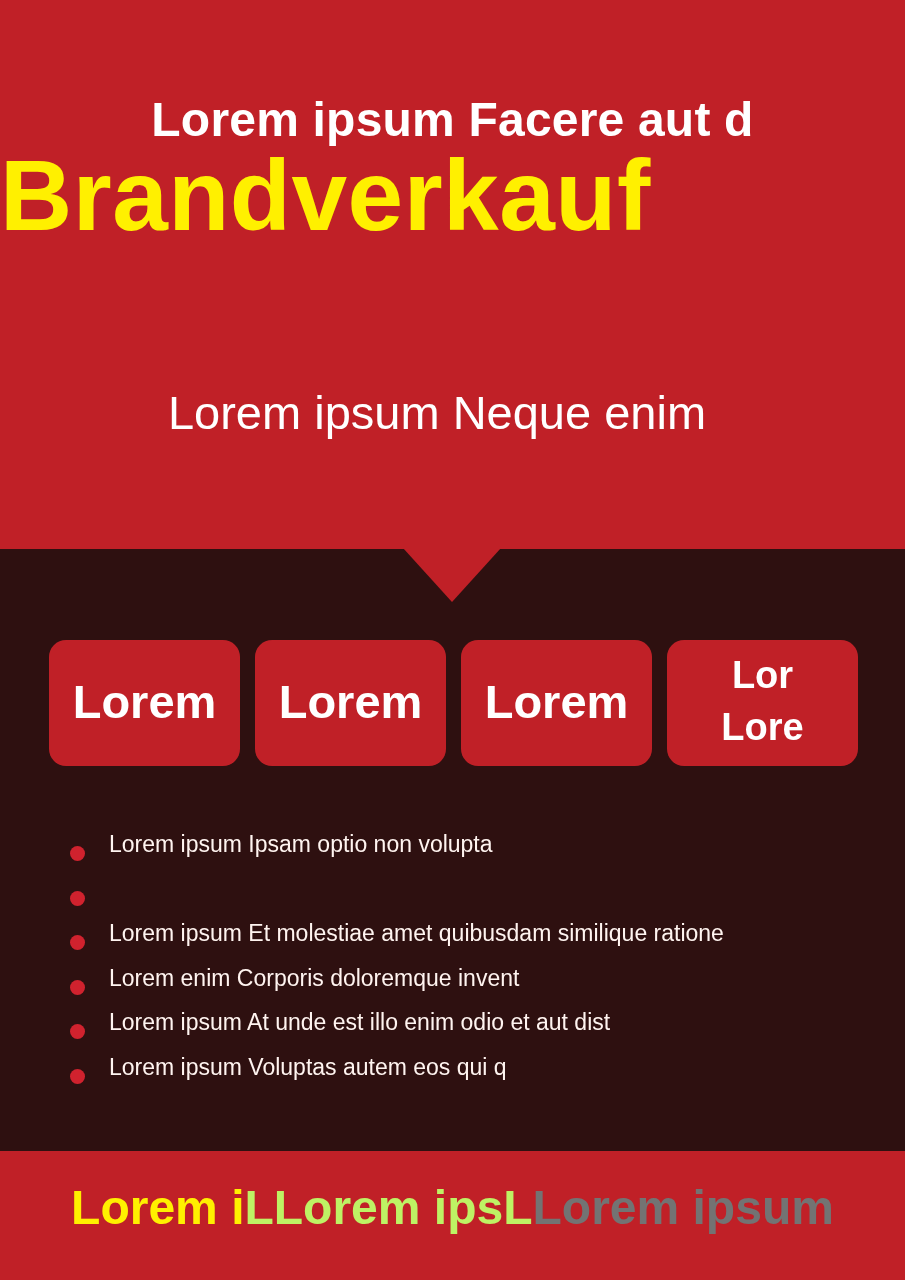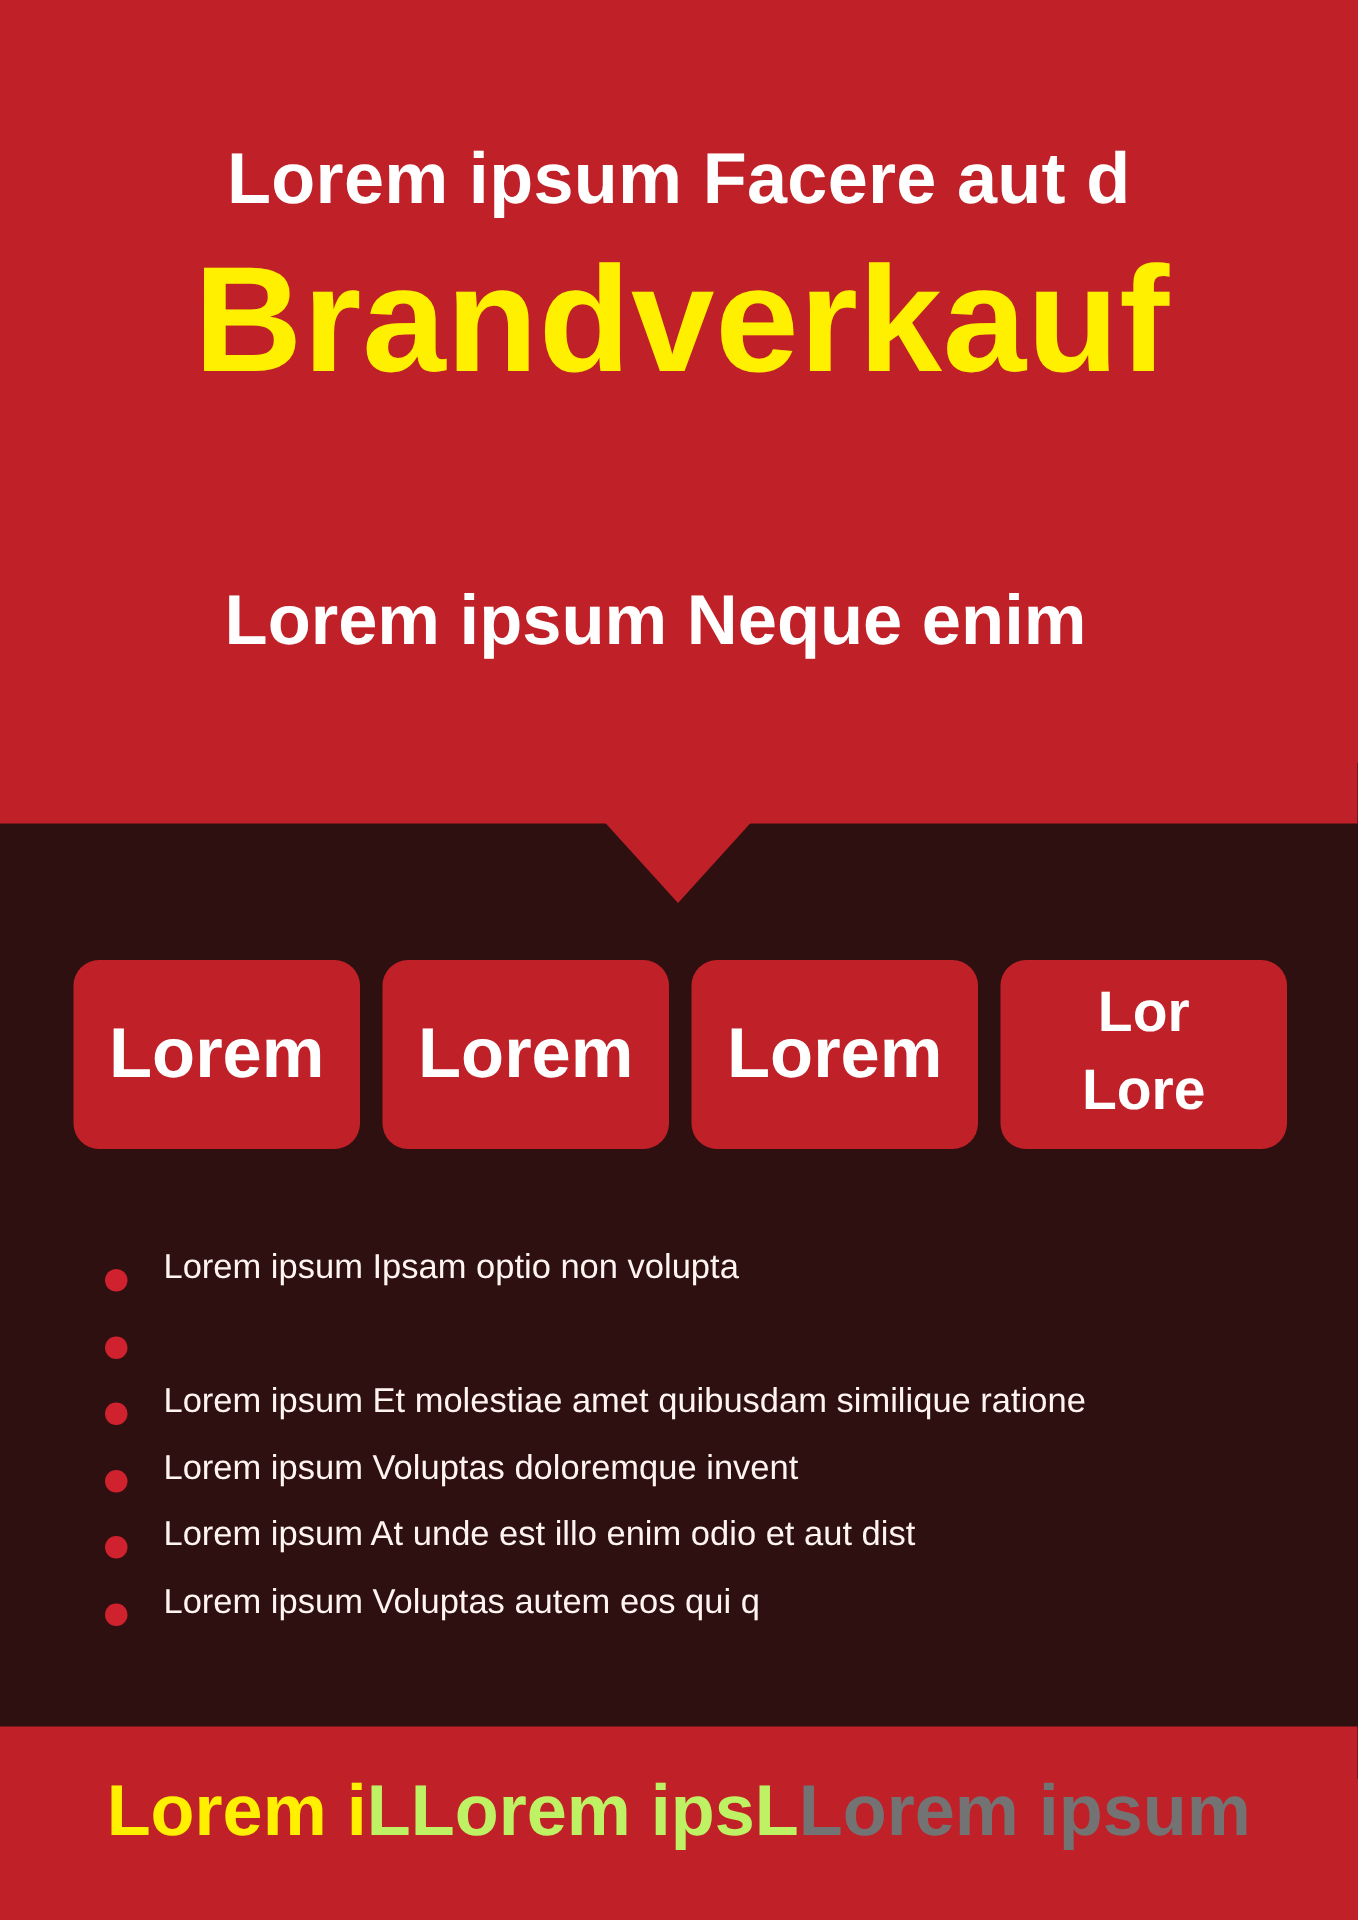--- a/index.html
+++ b/index.html
@@ -18,27 +18,27 @@
     border-left: 49px solid transparent;
     border-right: 49px solid transparent;
     border-top: 54px solid #C02027;
   }
   .subtitle {
     position: absolute; left: 0; width: 905px; top: 92px;
     text-align: center; color: #FFFFFF; font-weight: bold;
     font-size: 48px; line-height: 56px; letter-spacing: 0.2px;
   }
   .title {
-    position: absolute; left: 0; width: 780px; top: 158px;
-    text-align: right; font-weight: bold;
+    position: absolute; left: 0; width: 780px; top: 140px;
+    text-align: left; font-weight: bold;
     font-size: 100px; line-height: 110px; letter-spacing: 0.5px;
   }
   .tagline {
     position: absolute; left: 0; width: 874px; top: 385px;
-    text-align: center; color: #FFFFFF; font-weight: bold;
+    text-align: center; color: #FFFFFF; font-weight: normal;
     font-size: 47px; line-height: 56px;
   }
   .boxes {
     position: absolute; top: 640px; left: 49px;
     display: flex; gap: 15px;
   }
   .box {
     width: 191px; height: 126px; background: #C02027;
     border-radius: 17px;
     display: flex; align-items: center; justify-content: center;
@@ -108,21 +108,21 @@
   </li>
   <li>
     <span class="dot"></span>
   </li>
   <li>
     <span class="dot"></span>
     <span class="item-text">Lorem ipsum Et molestiae amet quibusdam similique ratione</span>
   </li>
   <li>
     <span class="dot"></span>
-    <span class="item-text">Lorem ipsum Voluptas doloremque invent</span>
+    <span class="item-text">Lorem enim Corporis doloremque invent</span>
   </li>
   <li>
     <span class="dot"></span>
     <span class="item-text">Lorem ipsum At unde est illo enim odio et aut dist</span>
   </li>
   <li>
     <span class="dot"></span>
     <span class="item-text">Lorem ipsum Voluptas autem eos qui q</span>
   </li>
 </ul>

